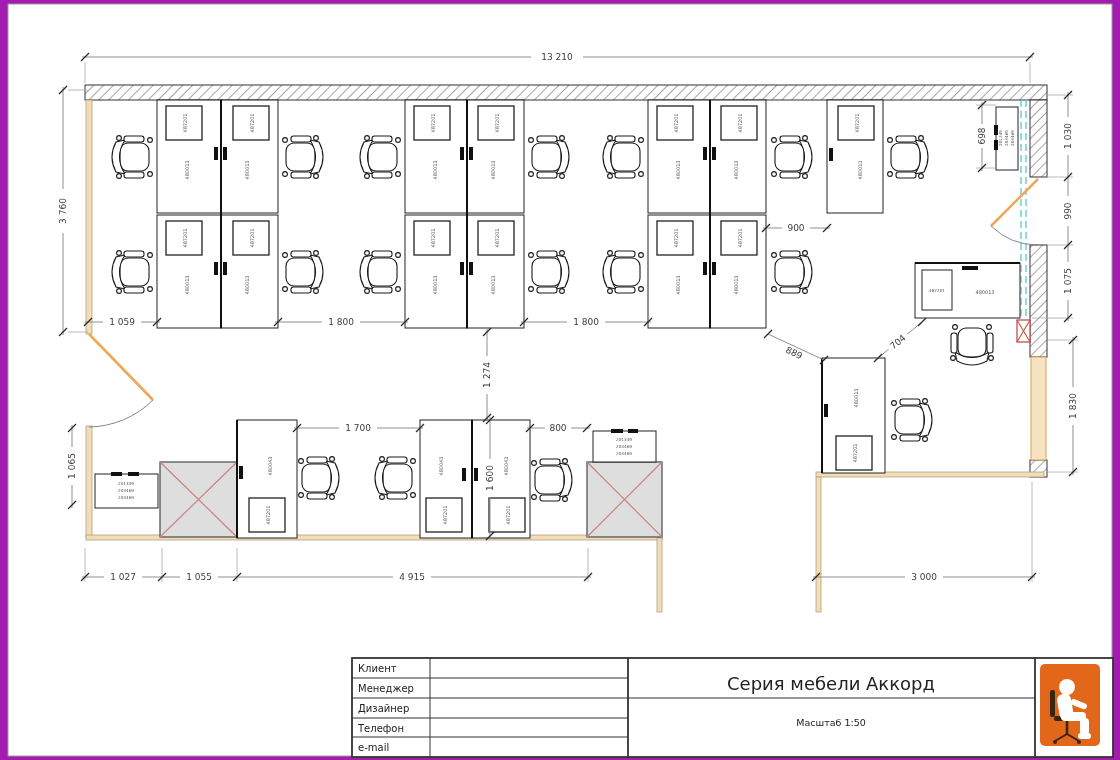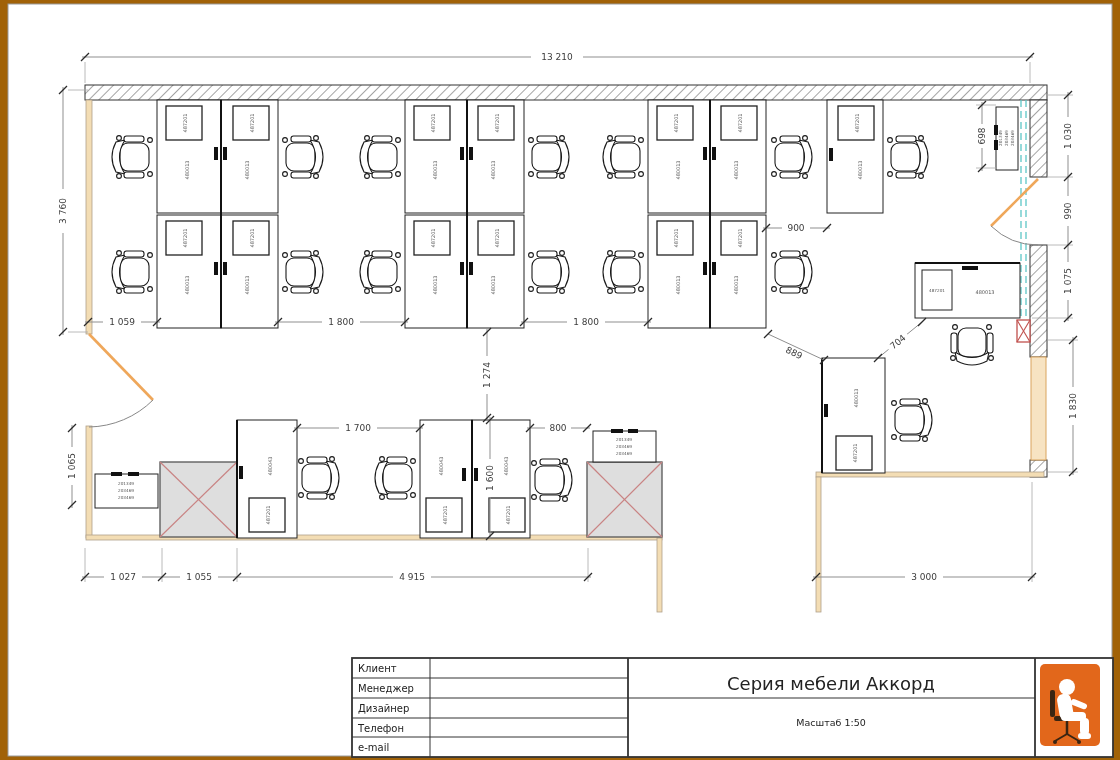--- a/index.html
+++ b/index.html
@@ -1,16 +1,16 @@
 <!DOCTYPE html>
 <html><head>
 <meta charset="utf-8">
 <style>
   html,body { margin:0; padding:0; background:#ffffff; }
-  .page { position:relative; width:1120px; height:760px; background:#a16207; overflow:hidden;
+  .page { position:relative; width:1120px; height:760px; background:#a21caf; overflow:hidden;
           font-family:"DejaVu Sans", sans-serif; }
   svg text { font-family:"DejaVu Sans", sans-serif; }
   .dim   { font-size:9px; fill:#3c3c3c; }
   .code  { font-size:5px; fill:#555; }
   .cabc  { font-size:4.2px; fill:#555; }
   .furn  { fill:#fff; stroke:#222; stroke-width:1; }
   .thick { stroke:#111; stroke-width:2; }
   .hndl  { fill:#111; }
   .dimln { stroke:#8f8f8f; stroke-width:1; }
   .extln { stroke:#a8a8a8; stroke-width:0.8; }

